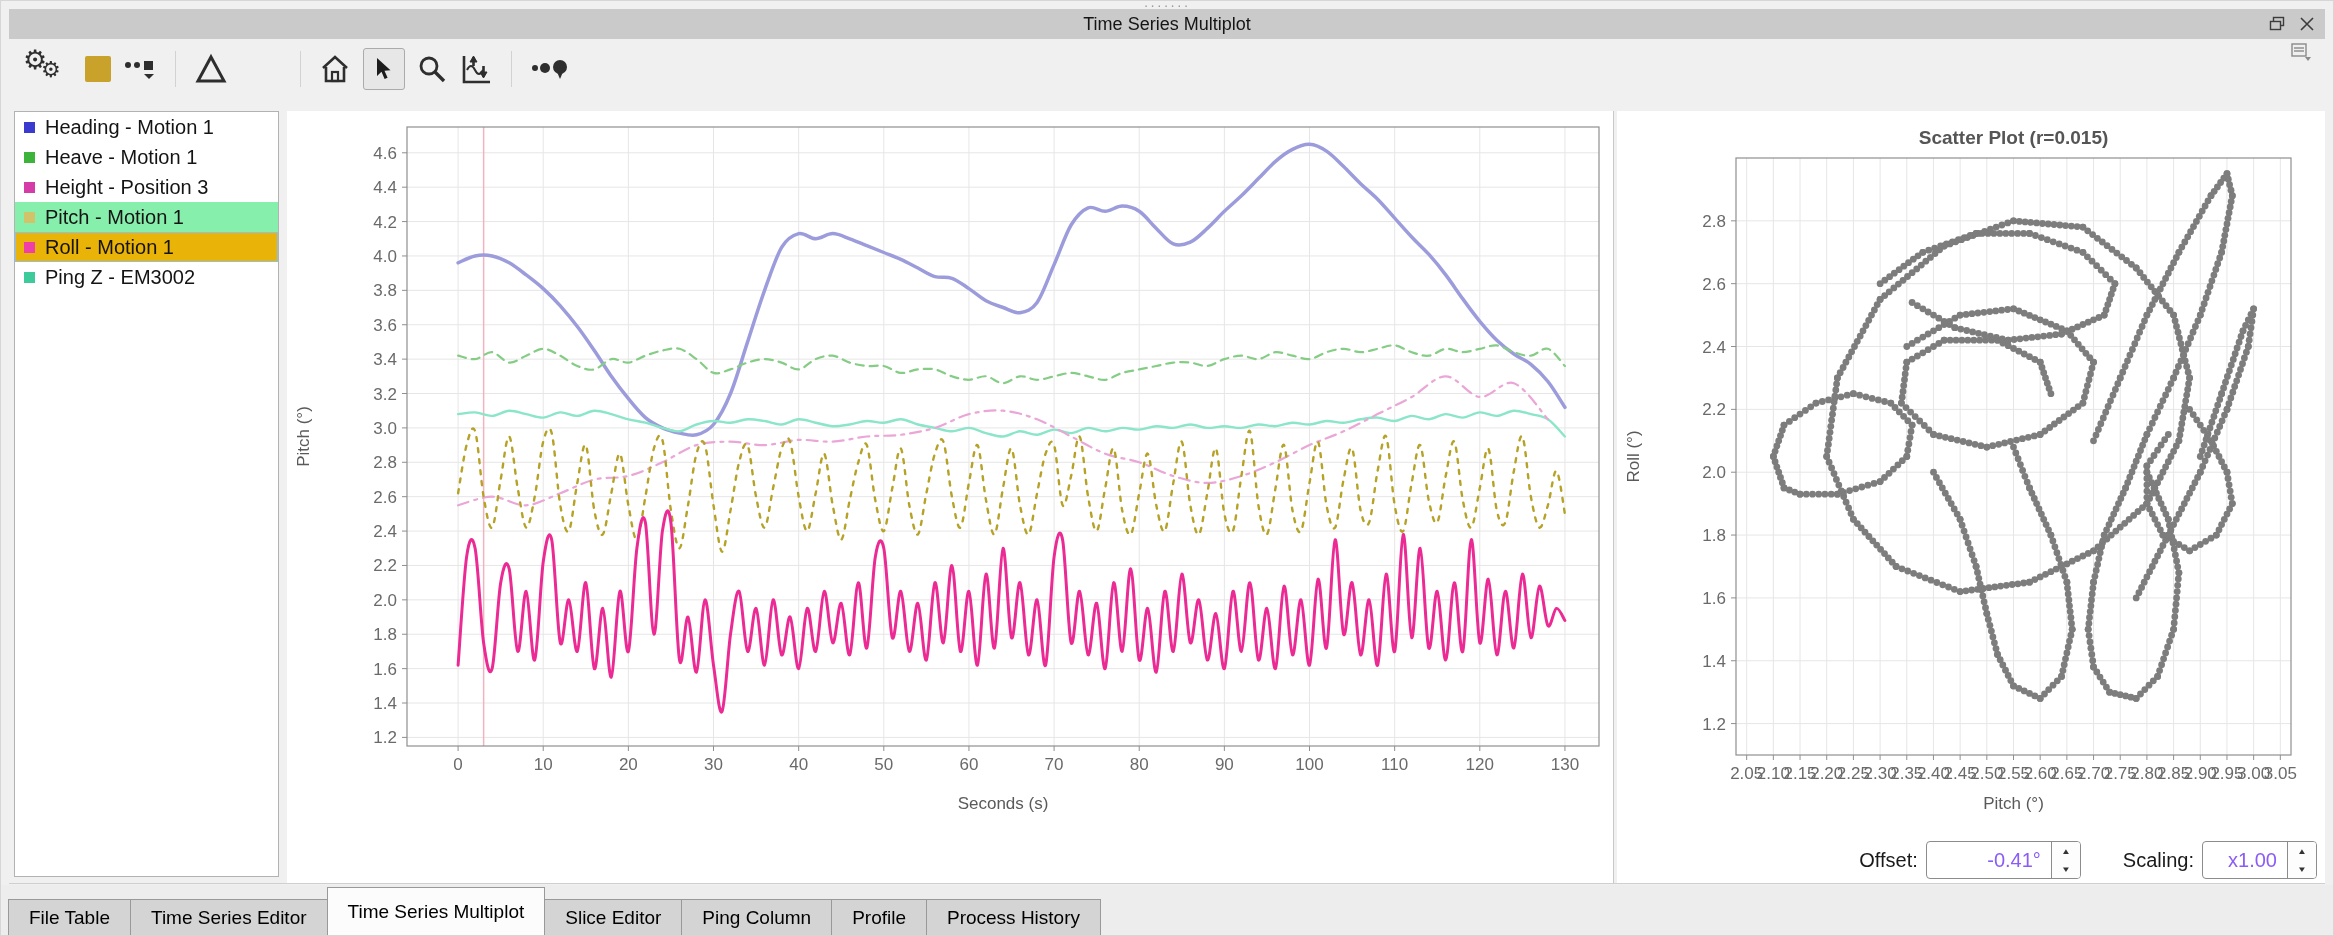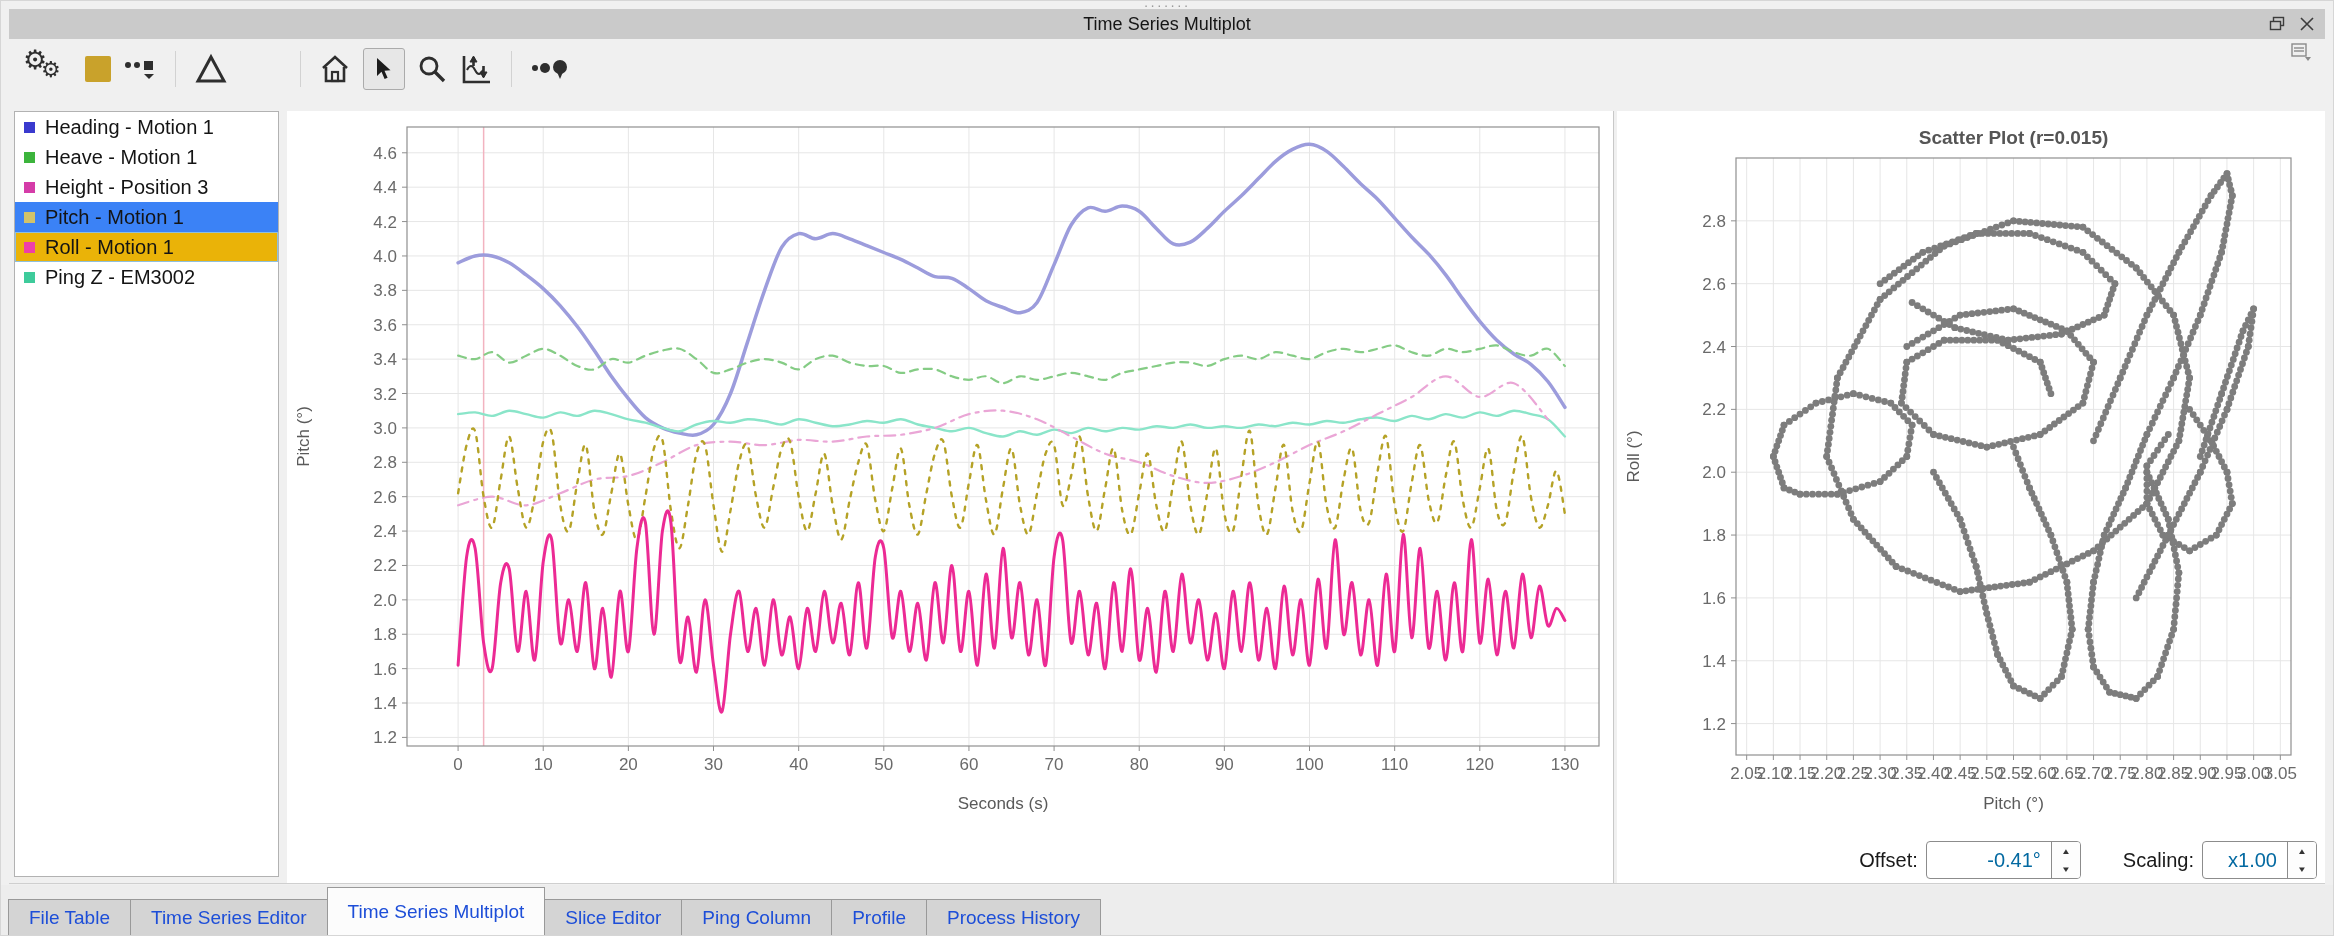--- a/index.html
+++ b/index.html
@@ -16,38 +16,38 @@
   .gears .g1{position:absolute;left:2px;top:0px;}
   .gears .g2{position:absolute;left:20px;top:12px;font-size:22px;}
   .color-swatch{width:26px;height:26px;background:#c9a22b;border-radius:2px;}
   .pointer-btn{width:40px;height:40px;background:#e7e7e7;border:1px solid #ababab;border-radius:3px;}
   .spacer40{width:42px;}
   .toolbar-right{margin-left:auto;margin-right:14px;color:#8a8a8a;align-self:flex-start;margin-top:4px;}
   
   .legend-panel{position:absolute;left:13px;top:110px;width:265px;height:766px;background:#fff;border:1px solid #b2b2b2;box-sizing:border-box;}
   .legend-item{height:30px;display:flex;align-items:center;gap:10px;padding-left:9px;font-size:20px;color:#141414;}
   .legend-item .swatch{width:11px;height:11px;flex:0 0 auto;}
-  .legend-item.selected{background:#3b82f6;}
+  .legend-item.selected{background:#86efac;}
   .legend-item.focused{background:#eab308;box-shadow:inset 0 0 0 1px #8fc0de;}
   .main-chart-panel{position:absolute;left:286px;top:110px;width:1326px;height:772px;background:#fff;}
   .scatter-panel{position:absolute;left:1616px;top:110px;width:708px;height:772px;background:#fff;}
   .vdivider{position:absolute;left:1612px;top:110px;width:1px;height:772px;background:#c8c8c8;}
   .dock-bottom-line{position:absolute;left:8px;right:8px;top:882px;height:1px;background:#cfcfcf;}
   .status-text{position:absolute;left:292px;top:850px;font-size:20px;color:#1b84b5;}
   .offset-controls{position:absolute;right:16px;top:840px;display:flex;align-items:center;gap:8px;}
   .ctrl-label{font-size:20px;color:#1a1a1a;}
   .spinbox{display:flex;align-items:stretch;height:36px;background:#fff;border:1px solid #8c8c8c;border-radius:4px;overflow:hidden;}
-  .spin-value{min-width:104px;text-align:right;padding:0 10px;font-size:20px;display:flex;align-items:center;justify-content:flex-end;color:#0369a1;}
+  .spin-value{min-width:104px;text-align:right;padding:0 10px;font-size:20px;display:flex;align-items:center;justify-content:flex-end;color:#8b5cf6;}
   .spin-value.narrow{min-width:64px;}
   .spin-btns{width:28px;border-left:1px solid #8c8c8c;display:flex;flex-direction:column;background:#fdfdfd;}
   .spin-up,.spin-down{flex:1;display:flex;align-items:center;justify-content:center;font-size:10px;color:#333;transform:scaleY(.8);}
   .ctrl-gap{width:26px;}
   
   .tabbar{position:absolute;left:0;right:0;top:884px;height:52px;background:#ededed;display:flex;align-items:flex-end;padding-left:8px;box-sizing:border-box;}
-  .tab{height:38px;display:flex;align-items:center;padding:0 20px;font-size:19px;color:#1d4ed8;background:#d4d4d4;border:1px solid #999;margin-left:-1px;box-sizing:border-box;}
+  .tab{height:38px;display:flex;align-items:center;padding:0 20px;font-size:19px;color:#000000;background:#d4d4d4;border:1px solid #999;margin-left:-1px;box-sizing:border-box;}
   .tab.active{height:50px;background:#fcfcfc;border-bottom:1px solid #fcfcfc;z-index:2;}
   
   svg text.tick{font-family:"Liberation Sans",sans-serif;font-size:17px;fill:#6a6a6a;}
   svg text.axlabel{font-family:"Liberation Sans",sans-serif;font-size:17px;fill:#5a5a5a;}
   svg text.ctitle{font-family:"Liberation Sans",sans-serif;font-size:19px;font-weight:bold;fill:#555;}
 </style>
 </head>
 <body>
 
 <div class="app">

